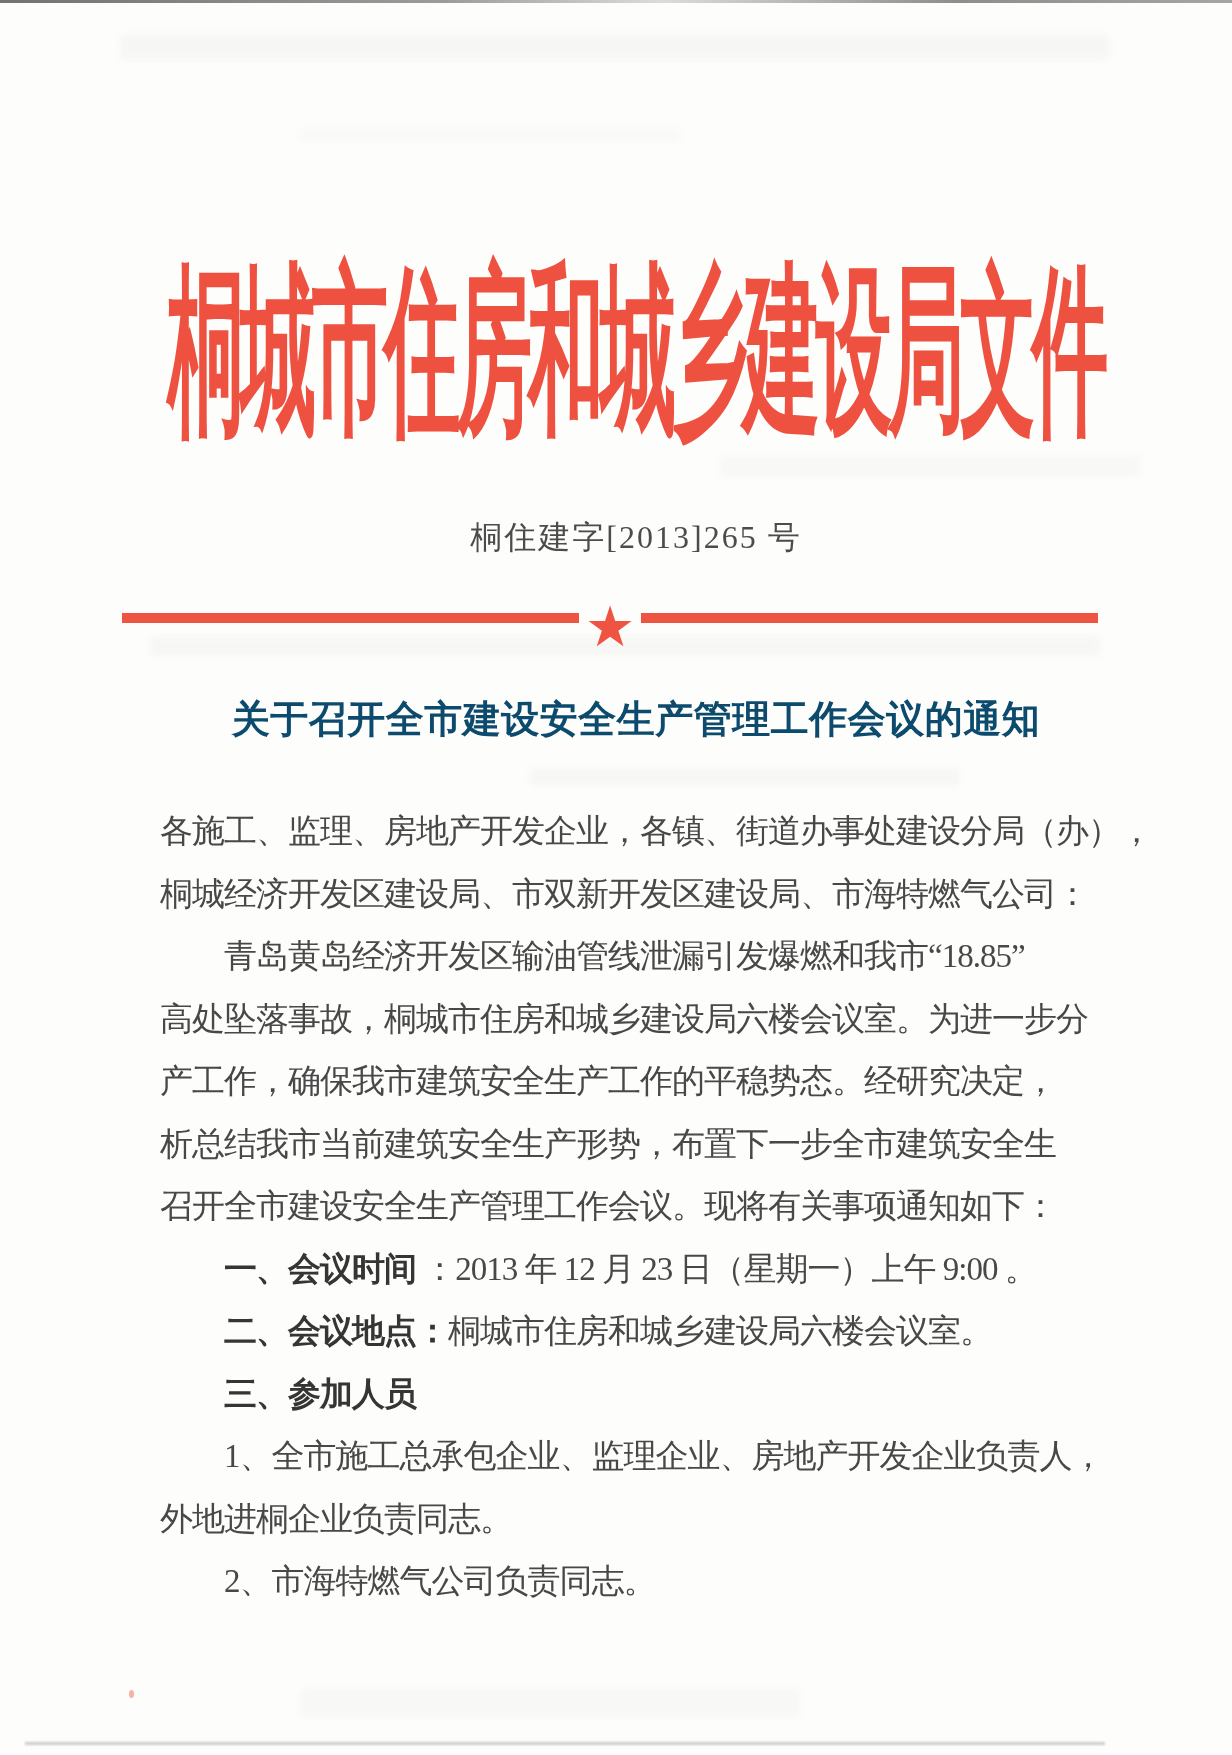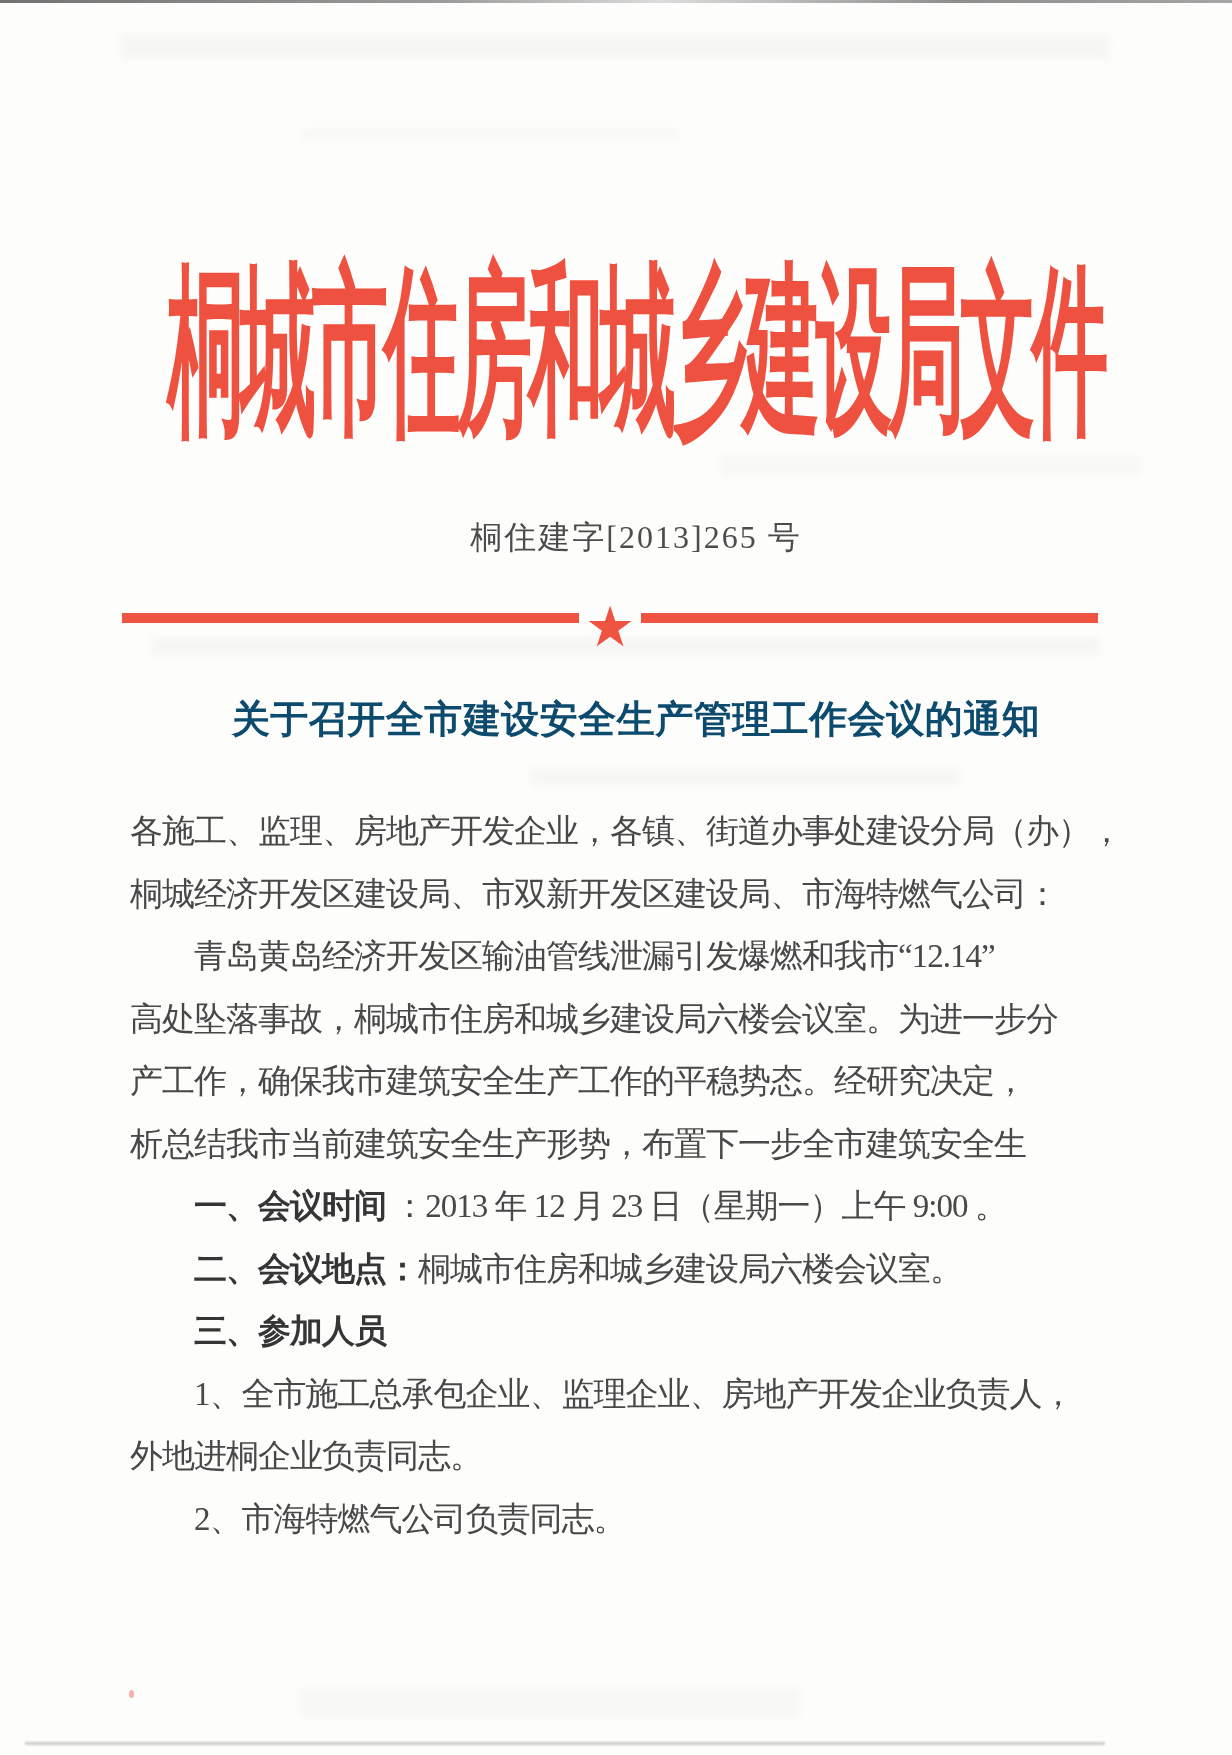--- a/index.html
+++ b/index.html
@@ -110,20 +110,21 @@
     top: 800px;
     left: 130px;
     width: 980px;
     font-size: 33px;
     letter-spacing: -1px;
     line-height: 62.5px;
     color: #484848;
   }
   .body-text .line {
     white-space: nowrap;
+    margin-left: 30px;
   }
   .seg-bold {
     font-weight: 700;
     color: #353535;
   }
 </style>
 </head>
 <body>
 
 <div class="page">
@@ -146,24 +147,25 @@
     <div class="bar"></div>
     <div class="star">★</div>
     <div class="bar"></div>
   </div>
 
   <h2 class="notice-title">关于召开全市建设安全生产管理工作会议的通知</h2>
 
   <div class="body-text" id="body-lines">
       <div class="line"><span>各施工、监理、房地产开发企业，各镇、街道办事处建设分局（办），</span></div>
       <div class="line"><span>桐城经济开发区建设局、市双新开发区建设局、市海特燃气公司：</span></div>
-      <div class="line"><span>　　青岛黄岛经济开发区输油管线泄漏引发爆燃和我市“12.14”</span></div>
+      <div class="line"><span>　　青岛黄岛经济开发区输油管线泄漏引发爆燃和我市“18.85”</span></div>
       <div class="line"><span>高处坠落事故，桐城市住房和城乡建设局六楼会议室。为进一步分</span></div>
       <div class="line"><span>产工作，确保我市建筑安全生产工作的平稳势态。经研究决定，</span></div>
       <div class="line"><span>析总结我市当前建筑安全生产形势，布置下一步全市建筑安全生</span></div>
+      <div class="line"><span>召开全市建设安全生产管理工作会议。现将有关事项通知如下：</span></div>
       <div class="line"><span>　　</span><span class="seg-bold">一、会议时间</span><span> ：2013 年 12 月 23 日（星期一）上午 9:00 。</span></div>
       <div class="line"><span>　　</span><span class="seg-bold">二、会议地点：</span><span>桐城市住房和城乡建设局六楼会议室。</span></div>
       <div class="line"><span>　　</span><span class="seg-bold">三、参加人员</span></div>
       <div class="line"><span>　　1、全市施工总承包企业、监理企业、房地产开发企业负责人，</span></div>
       <div class="line"><span>外地进桐企业负责同志。</span></div>
       <div class="line"><span>　　2、市海特燃气公司负责同志。</span></div>
     </div>
 
   <div class="scan-bottom-shadow"></div>
 

